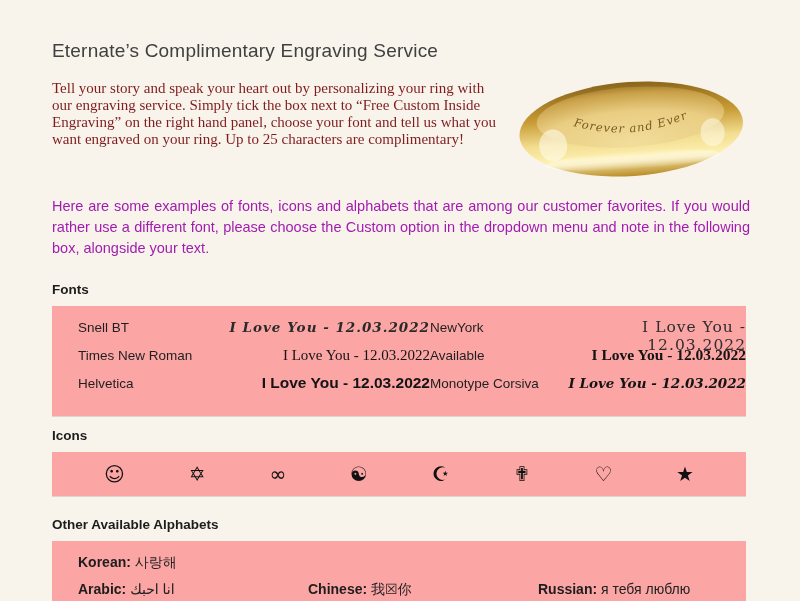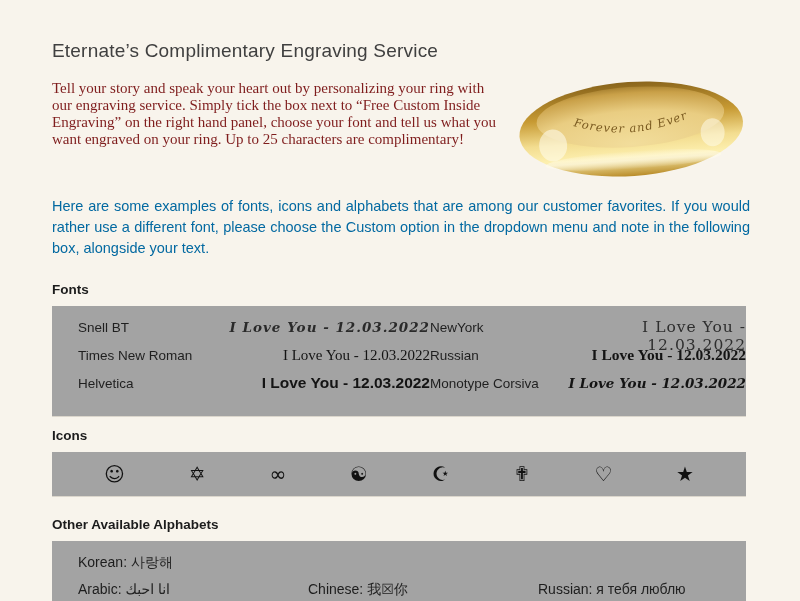--- a/index.html
+++ b/index.html
@@ -20,32 +20,32 @@
   .intro-text {
     width:482px; font-size:15px; line-height:17px; color:#7f1d1d;font-family:Liberation Serif, serif;
   }
   .ring-wrap {
     width:234px; height:108px; margin-left:10px; margin-top:-8px;
     transform:rotate(-4deg);
   }
 
   .note-text {
     margin-top:16px; width:698px; font-size:14.5px; line-height:21px;
-    color:#0369a1; text-align:justify;
+    color:#a21caf; text-align:justify;
   }
 
   .section-label {
     font-size:13.5px; color:#1c1c1c; font-weight:700;
   }
   .label-fonts { margin-top:23px; }
   .label-icons { margin-top:12px; }
   .label-alpha { margin-top:21px; }
 
   .panel {
-    background:#a3a3a3; width:694px; margin-top:9px;
+    background:#fca5a5; width:694px; margin-top:9px;
     box-shadow:0 1px 0 rgba(90,80,60,.18);
   }
 
   
   .fonts-panel { padding:12px 0 14px 26px; }
   .font-row {
     display:grid; grid-template-columns:127px 225px 113px auto;
     align-items:baseline; height:28px;
   }
   .font-name { font-size:13.5px; color:#1f1f1f; }
@@ -73,21 +73,21 @@
   .icon-glyph { font-size:20px; color:#111; line-height:1;
     font-family:"DejaVu Sans", sans-serif; }
 
   
   .alpha-panel { padding:13px 0 15px 26px; }
   .alpha-row {
     display:grid; grid-template-columns:230px 230px auto;
     align-items:baseline; height:27px;
   }
   .alpha-entry { font-size:14px; color:#1d1d1d; }
-  .alpha-lang { color:#1d1d1d; }
+  .alpha-lang { color:#1d1d1d;font-weight:bold; }
   .alpha-text { font-family:Liberation Sans, sans-serif; color:#222; }
 </style>
 </head>
 <body>
 
 <div class="page">
 
   <div class="title">Eternate’s Complimentary Engraving Service</div>
 
   <div class="intro-row">
@@ -134,21 +134,21 @@
   <div class="panel fonts-panel">
     <div class="font-row">
       <span class="font-name">Snell BT</span>
       <span class="font-sample sample-snell">I Love You - 12.03.2022</span>
       <span class="font-name">NewYork</span>
       <span class="font-sample sample-newyork">I Love You - 12.03.2022</span>
     </div>
     <div class="font-row">
       <span class="font-name">Times New Roman</span>
       <span class="font-sample sample-times">I Love You - 12.03.2022</span>
-      <span class="font-name">Russian</span>
+      <span class="font-name">Available</span>
       <span class="font-sample sample-garamond">I Love You - 12.03.2022</span>
     </div>
     <div class="font-row">
       <span class="font-name">Helvetica</span>
       <span class="font-sample sample-helvetica">I Love You - 12.03.2022</span>
       <span class="font-name">Monotype Corsiva</span>
       <span class="font-sample sample-corsiva">I Love You - 12.03.2022</span>
     </div>
   </div>
 

